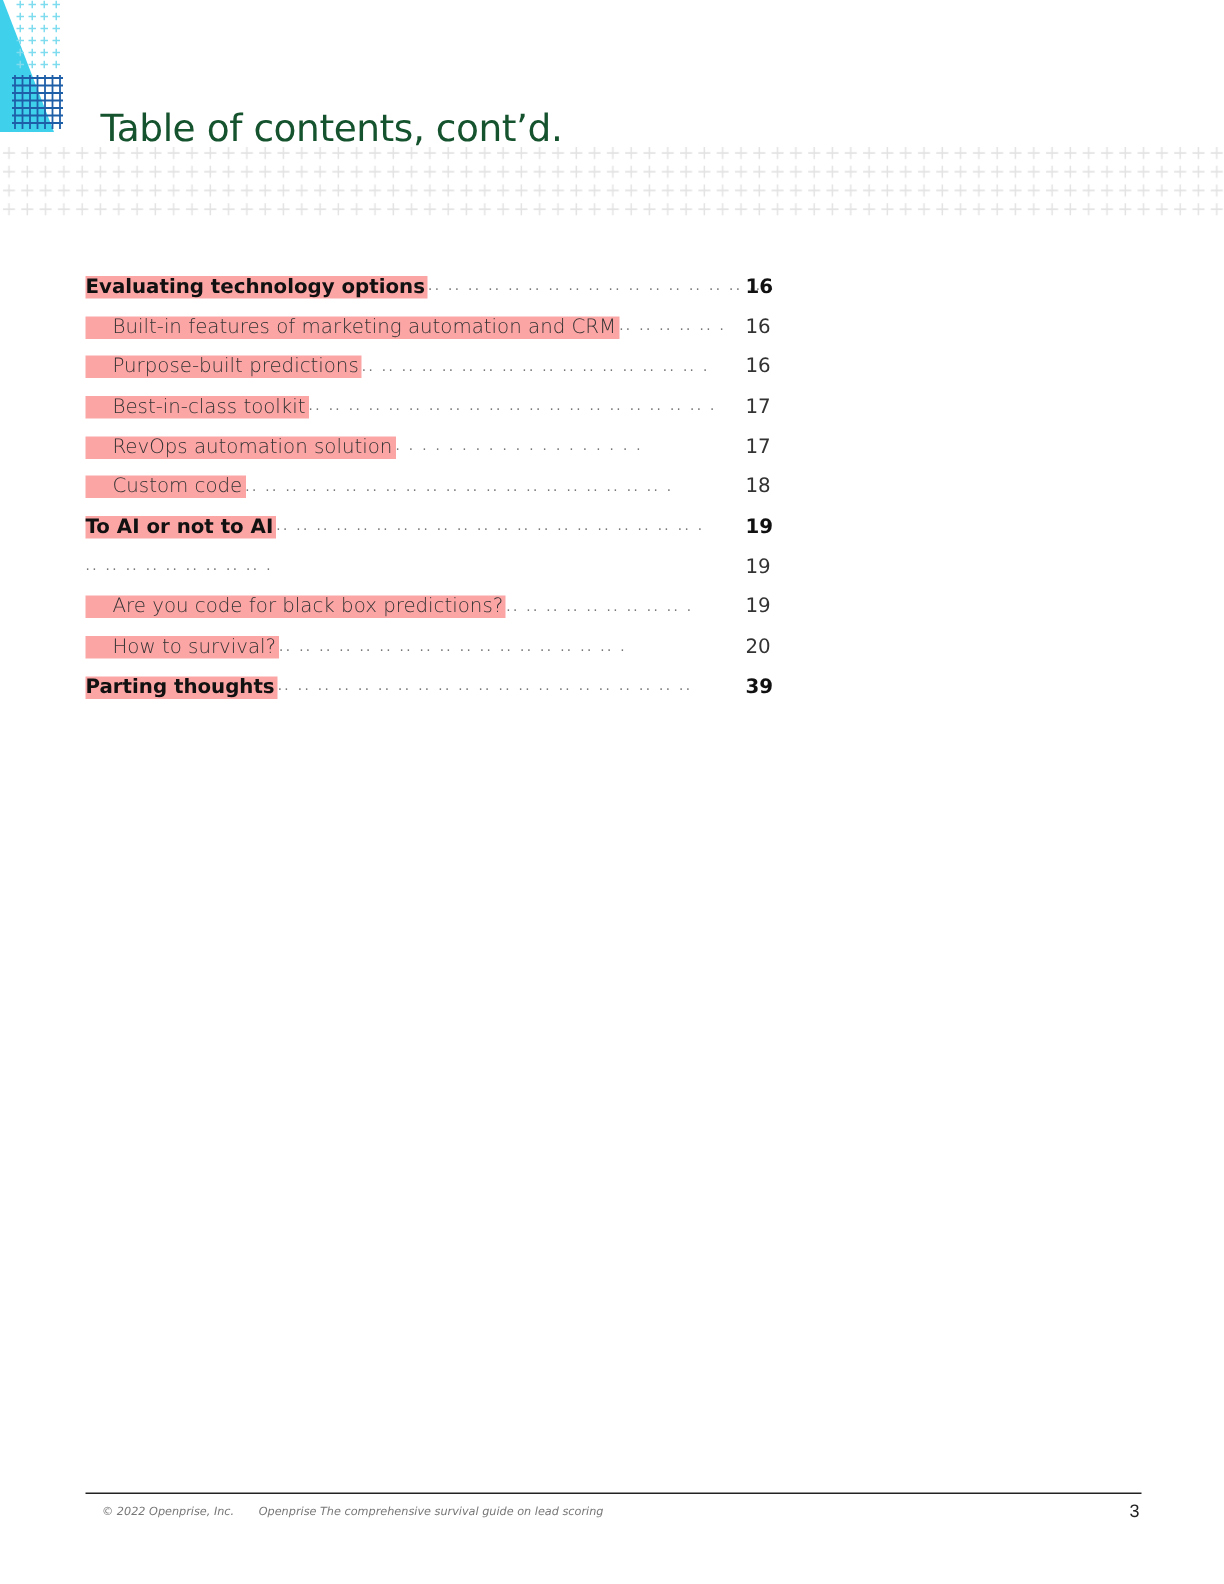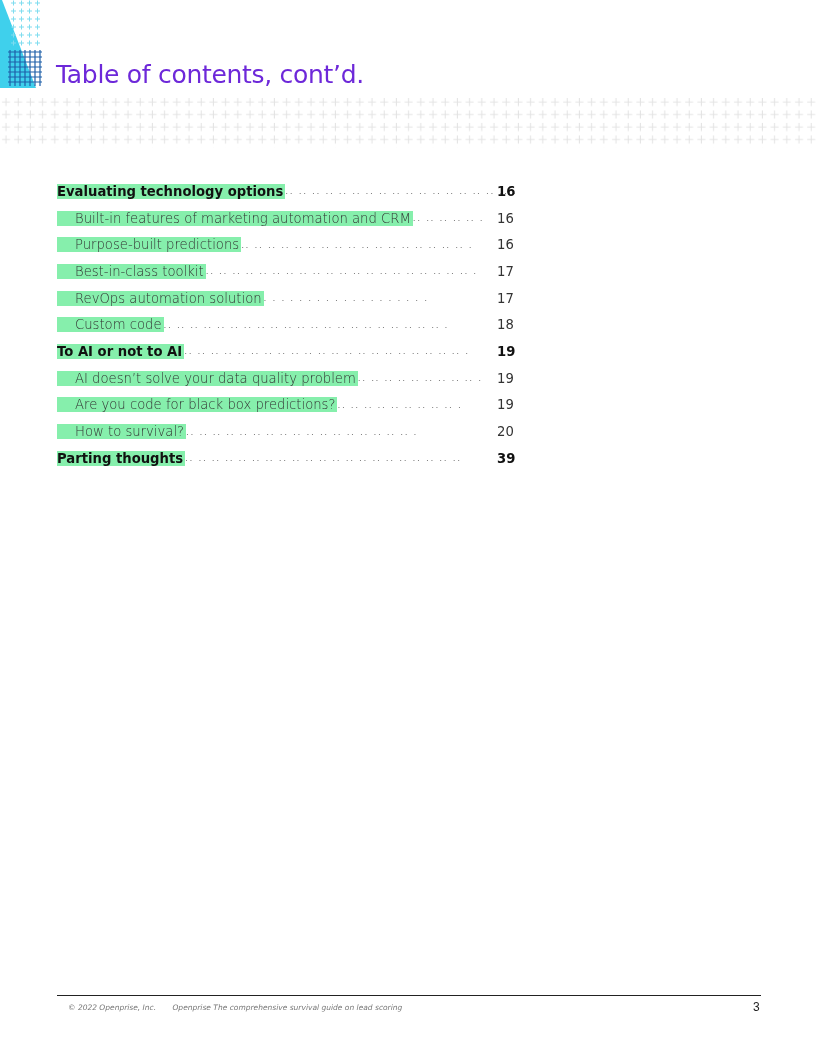--- a/index.html
+++ b/index.html
@@ -1,24 +1,24 @@
 <!DOCTYPE html>
 <html><head>
 <meta charset="utf-8">
 <style>
   html, body { margin:0; padding:0; background:#ffffff; }
   body { width:816px; height:1056px; position:relative; overflow:hidden;
          font-family:"DejaVu Sans", "Liberation Sans", sans-serif; color:#1a1a1a; }
   .corner { position:absolute; left:0; top:0; width:48px; height:88px; }
-  .title { position:absolute; left:56px; top:60px; margin:0;
-           font-size:25px; font-weight:normal; color:#6d28d9; letter-spacing:-0.3px;text-align:center; }
+  .title { position:absolute; left:56px; top:60px; margin:11px;
+           font-size:25px; font-weight:normal; color:#14532d; letter-spacing:-0.3px;text-align:center; }
   .band { position:absolute; left:0; top:96px; width:816px; height:58px; }
   .toc { position:absolute; left:57px; top:178px; width:470px; }
   .row { position:relative; height:26.7px; display:flex; align-items:center; font-size:13.2px; }
-  .row .label { white-space:nowrap; background:#86efac; padding-right:2px;text-align:center; }
+  .row .label { white-space:nowrap; background:#fca5a5; padding-right:2px;text-align:center; }
   .row .dots { flex:0 0 auto; color:#777; font-size:9px; letter-spacing:1.6px; white-space:nowrap; overflow:hidden; }
   .row .page { position:absolute; left:440px; }
   .row.top .label, .row.top .page { font-weight:bold; color:#111; }
   .row.top .label { font-weight:600; }
   .row.sub .label { padding-left:18px; color:#333; font-weight:300; }
   .row.sub .page { color:#333; }
   .footer-line { position:absolute; left:57px; top:995px; width:704px; height:1px; background:#222; }
   .footer-left { position:absolute; left:68px; top:1003px; font-size:7.5px; color:#777;font-style:italic; }
   .footer-left span { margin-right:14px; }
   .page-no { position:absolute; left:753px; top:1000px; font-size:12px; color:#222; font-family:"Liberation Sans", sans-serif; }
@@ -83,21 +83,20 @@
     <span class="label">Custom code</span>
       <span class="dots"> .. .. .. .. .. .. .. .. .. .. .. .. .. .. .. .. .. .. .. .. .. .</span>
       <span class="page">18</span>
   </div>
   <div class="row top">
     <span class="label">To AI or not to AI</span>
       <span class="dots"> .. .. .. .. .. .. .. .. .. .. .. .. .. .. .. .. .. .. .. .. .. .</span>
       <span class="page">19</span>
   </div>
   <div class="row sub">
-    <span class="label">AI doesn’t solve your data quality problem</span>
       <span class="dots">  .. .. .. .. .. .. .. .. .. .</span>
       <span class="page">19</span>
   </div>
   <div class="row sub">
     <span class="label">Are you code for black box predictions?</span>
       <span class="dots"> .. .. .. .. .. .. .. .. .. .</span>
       <span class="page">19</span>
   </div>
   <div class="row sub">
     <span class="label">How to survival?</span>

